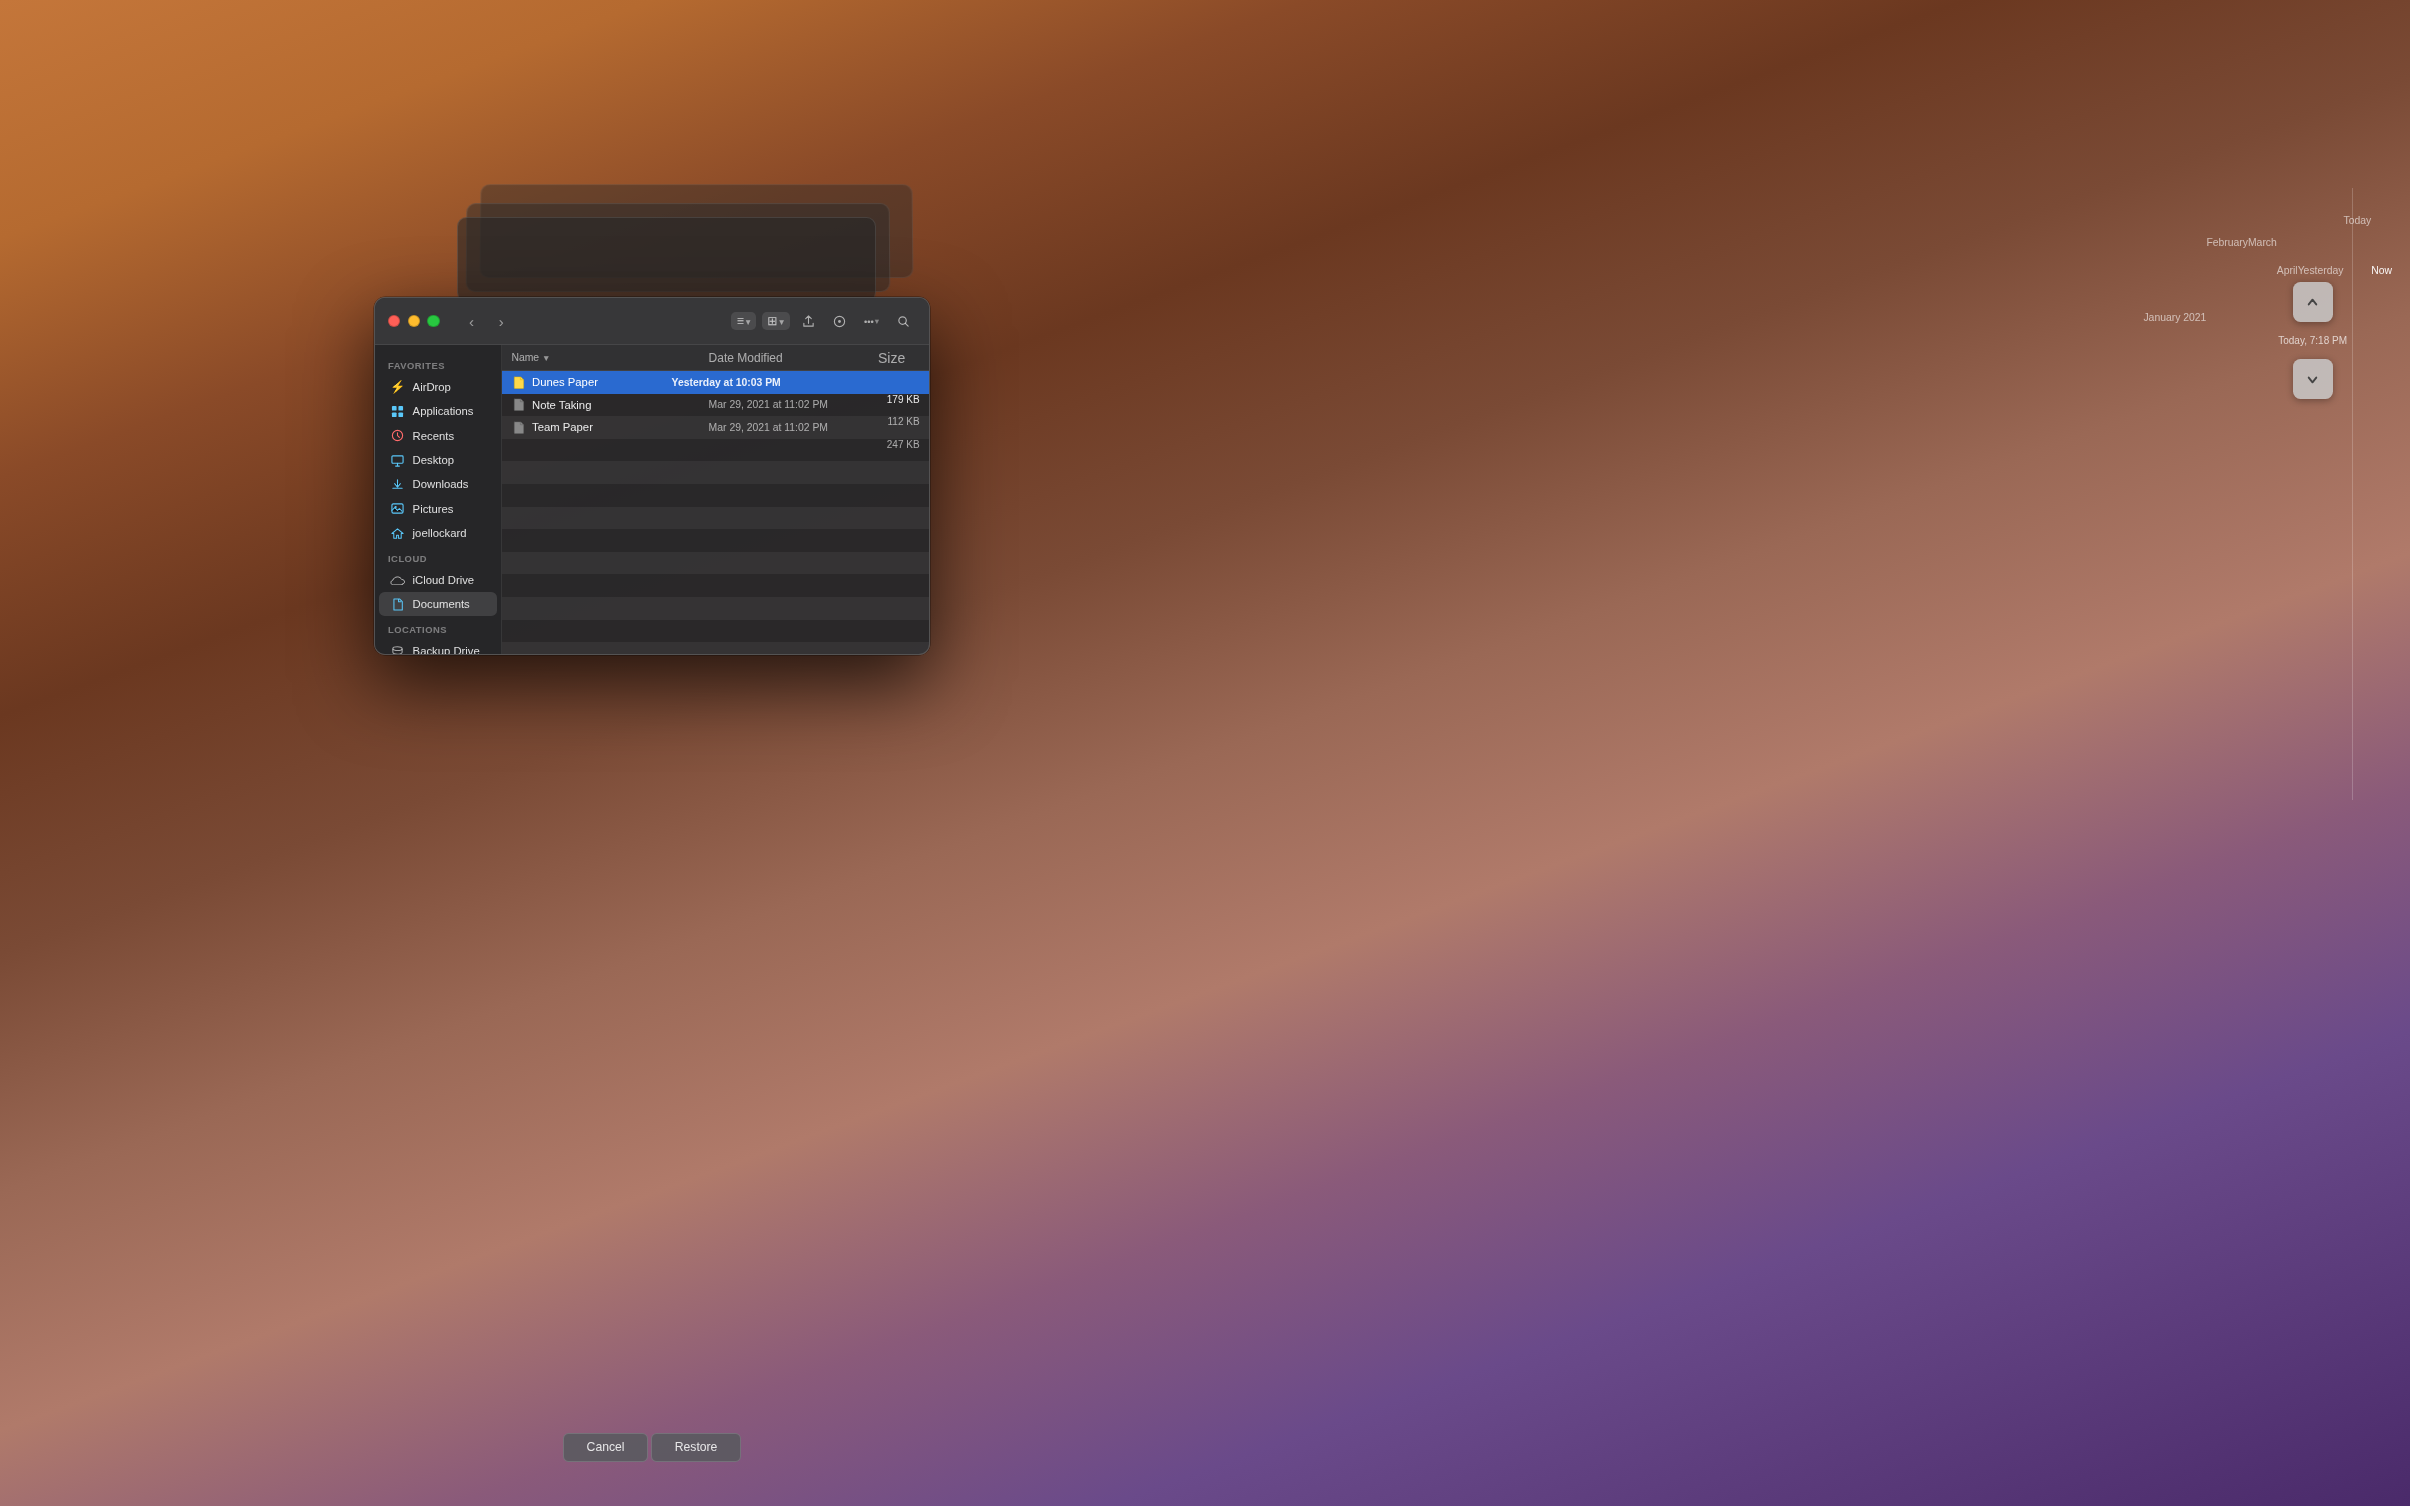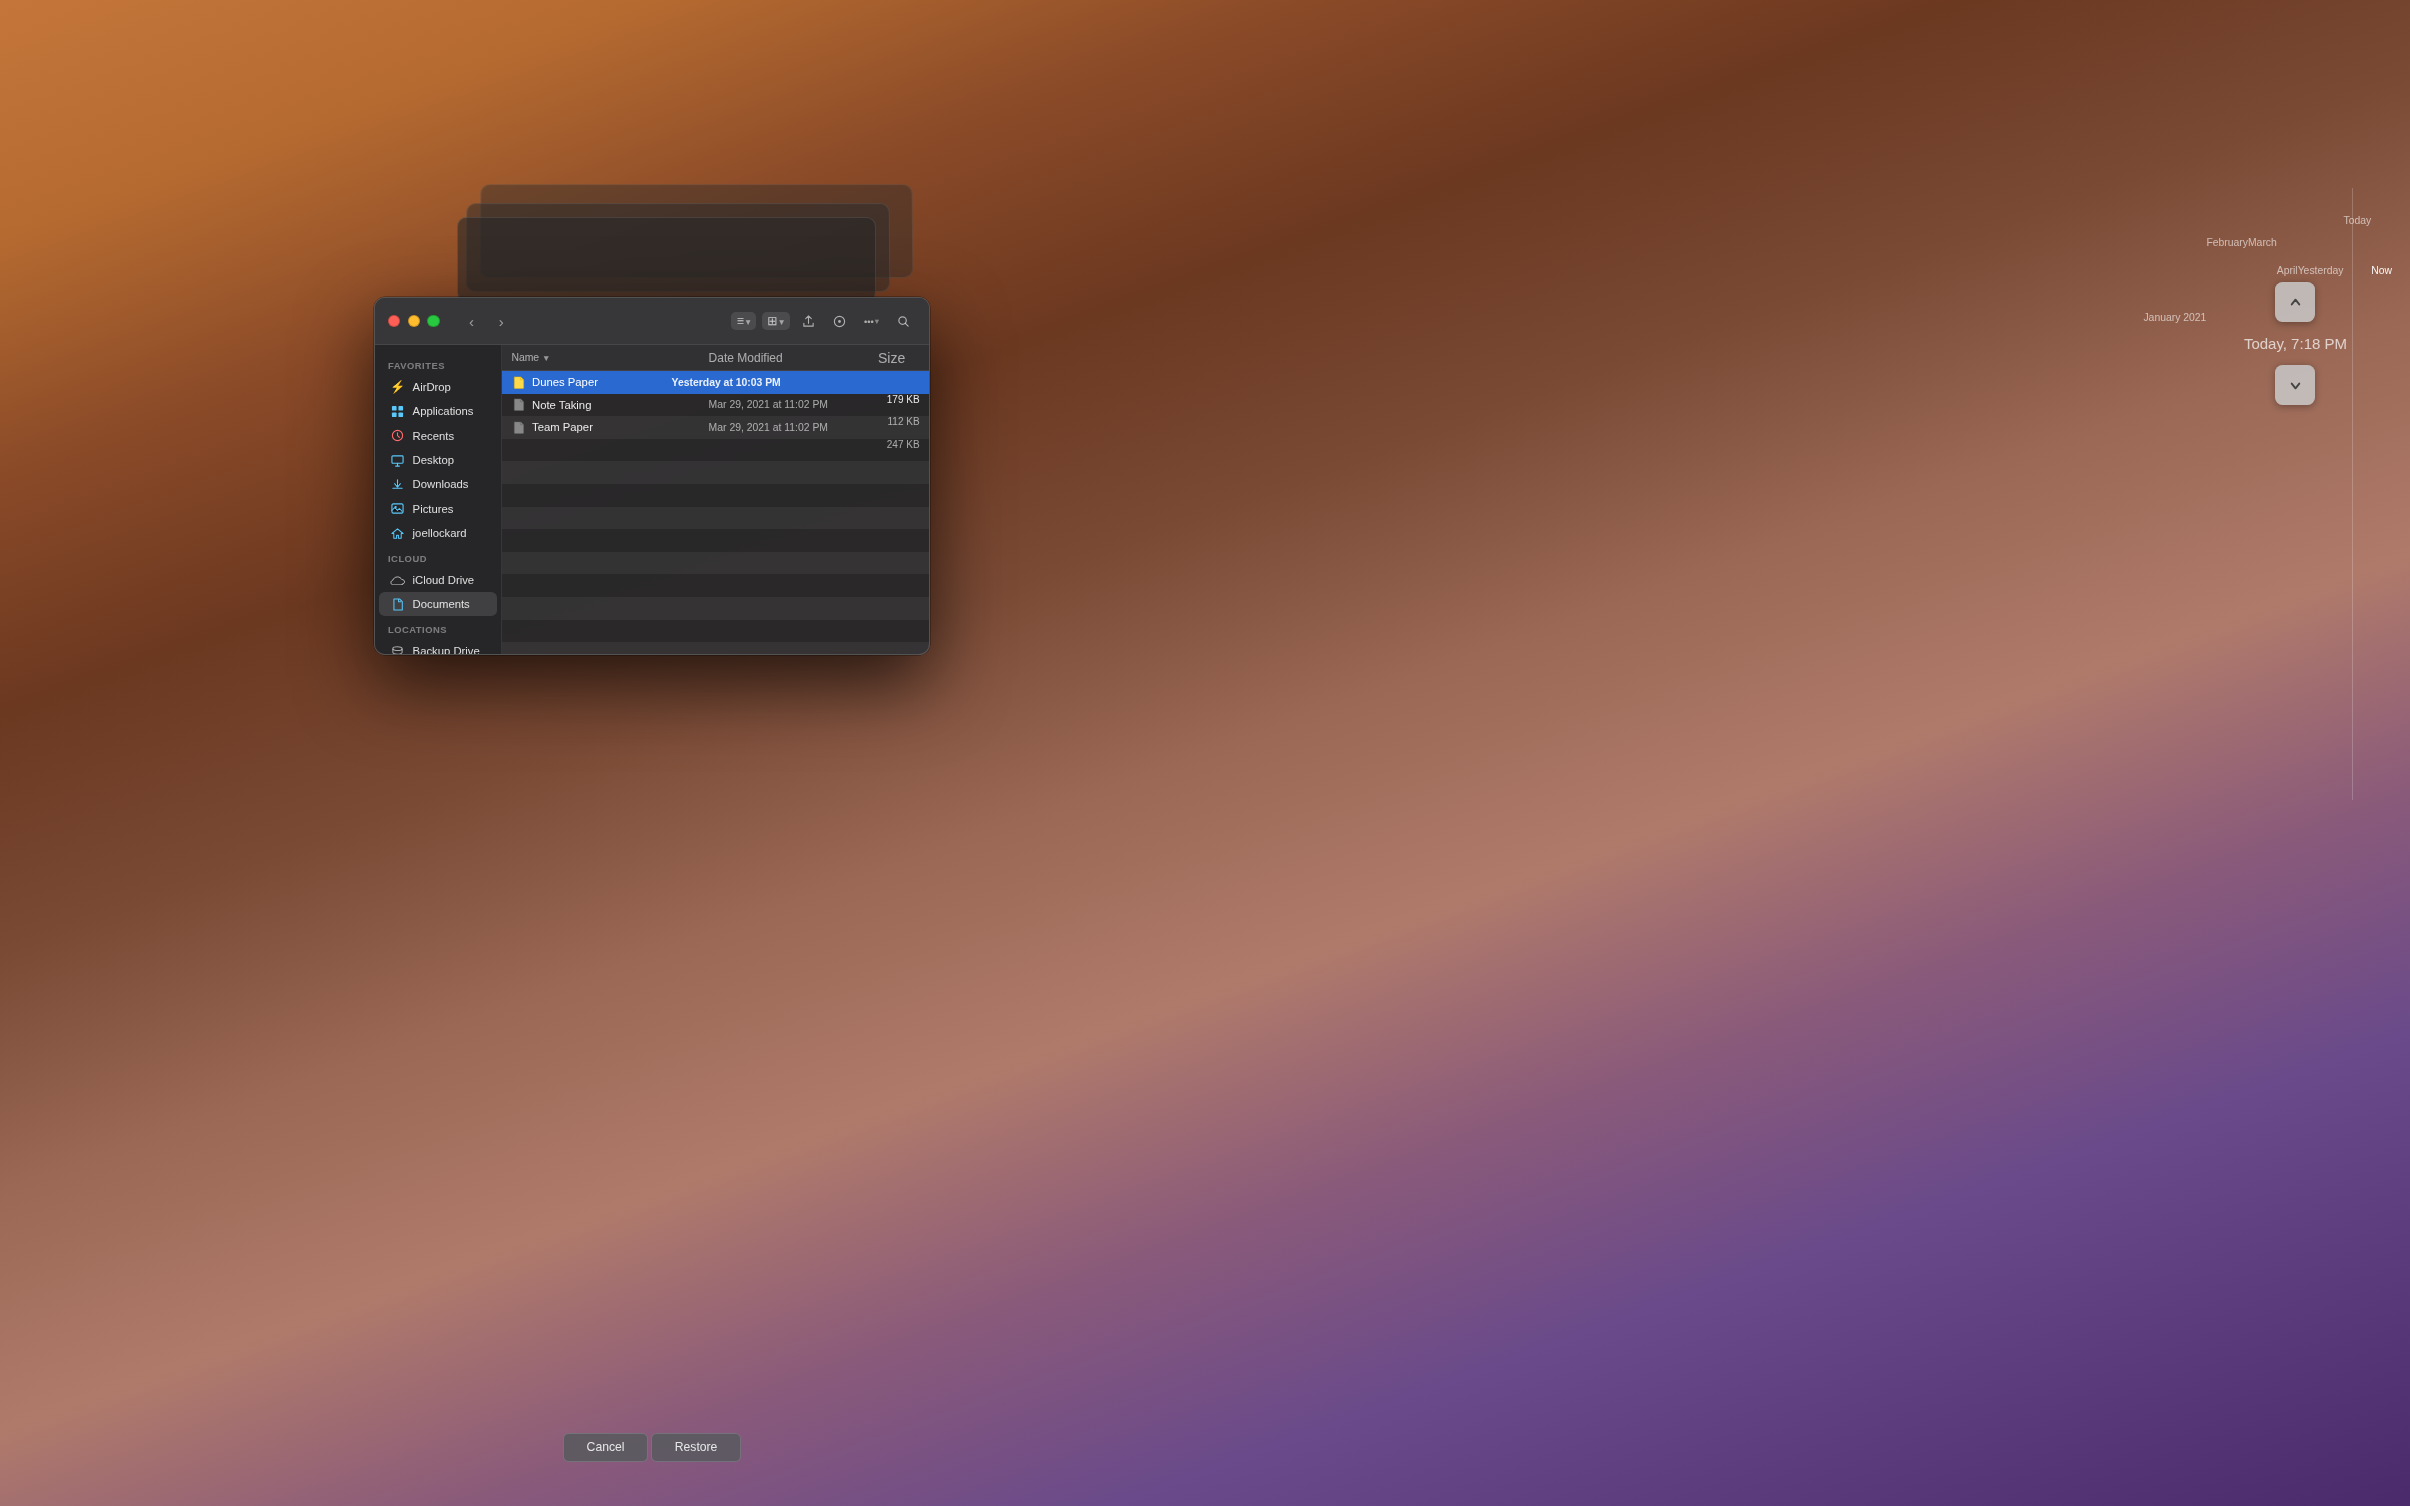--- a/index.html
+++ b/index.html
@@ -397,21 +397,21 @@
       color: #555;
       box-shadow: 0 1.9px 7.5px rgba(0,0,0,0.3);
     }
 
     .tm-time {
       margin: 13px 0;
       text-align: center;
     }
 
     .tm-time-label {
-      font-size: 15px;
+      font-size: 10px;
       color: rgba(255,255,255,0.7);
     }
 
     .tm-arrow-down {
       width: 40px;
       height: 40px;
       background: rgba(200, 200, 200, 0.85);
       border-radius: 7.5px;
       display: flex;
       align-items: center;

